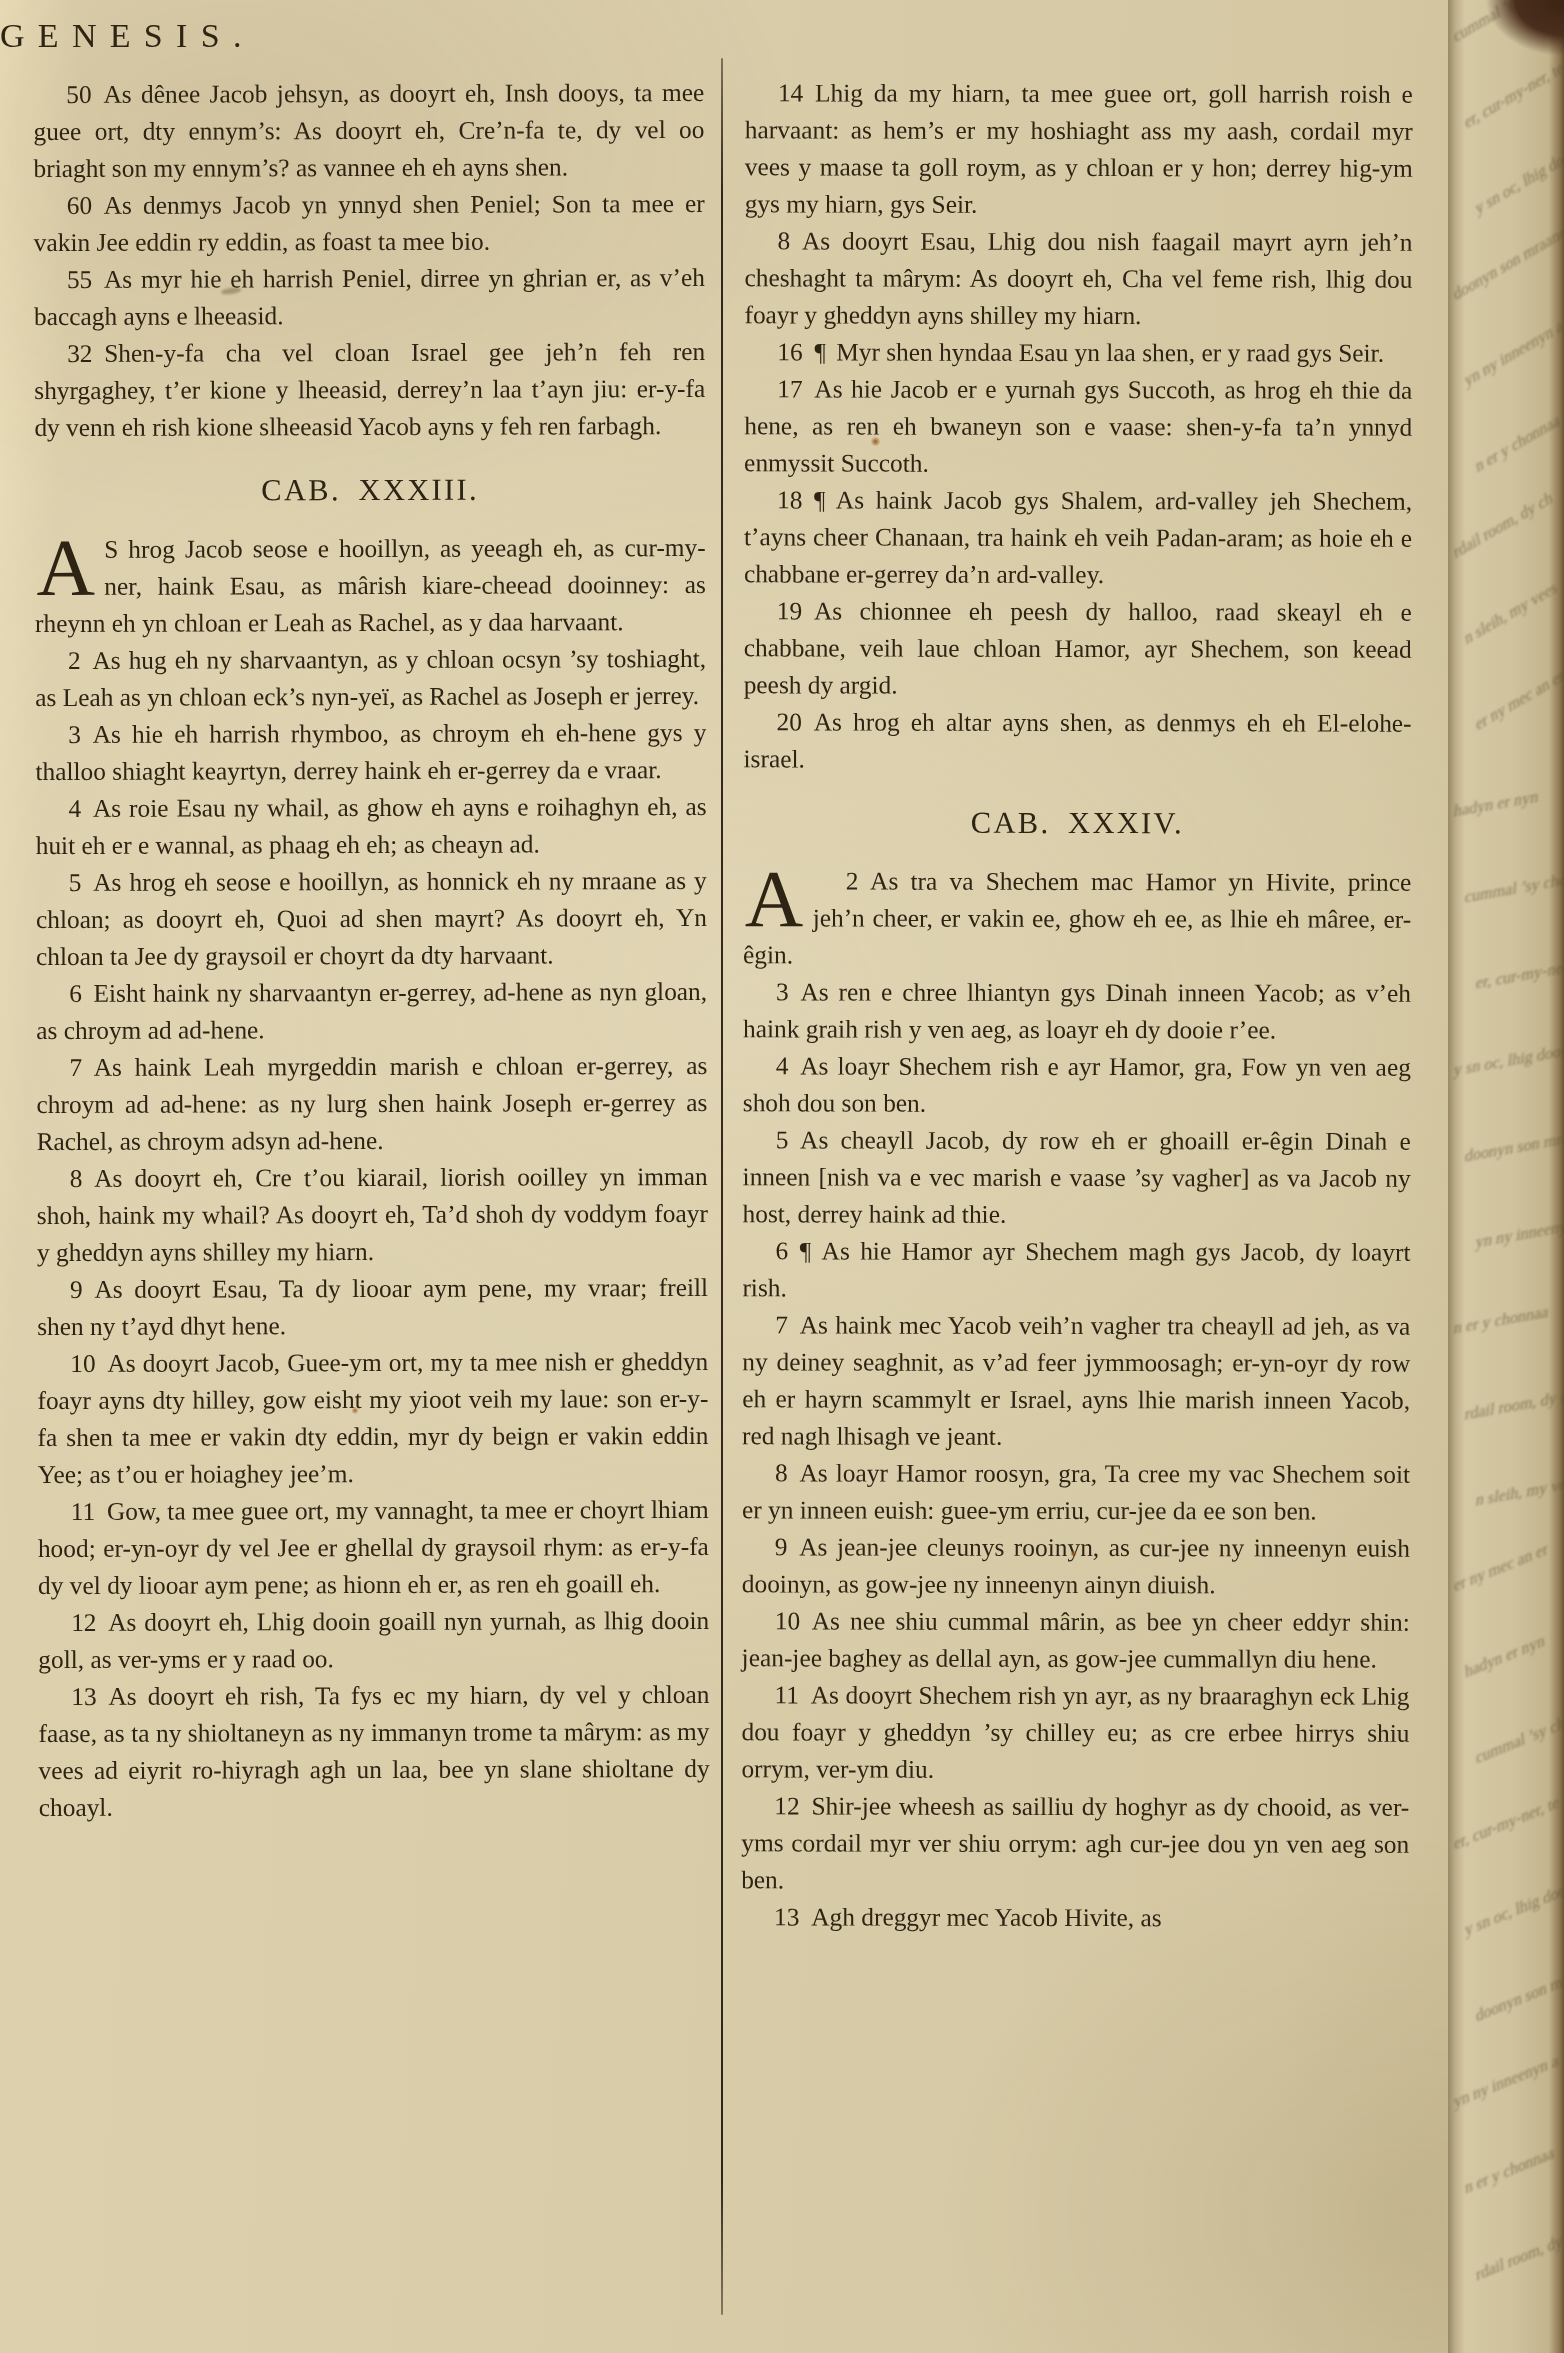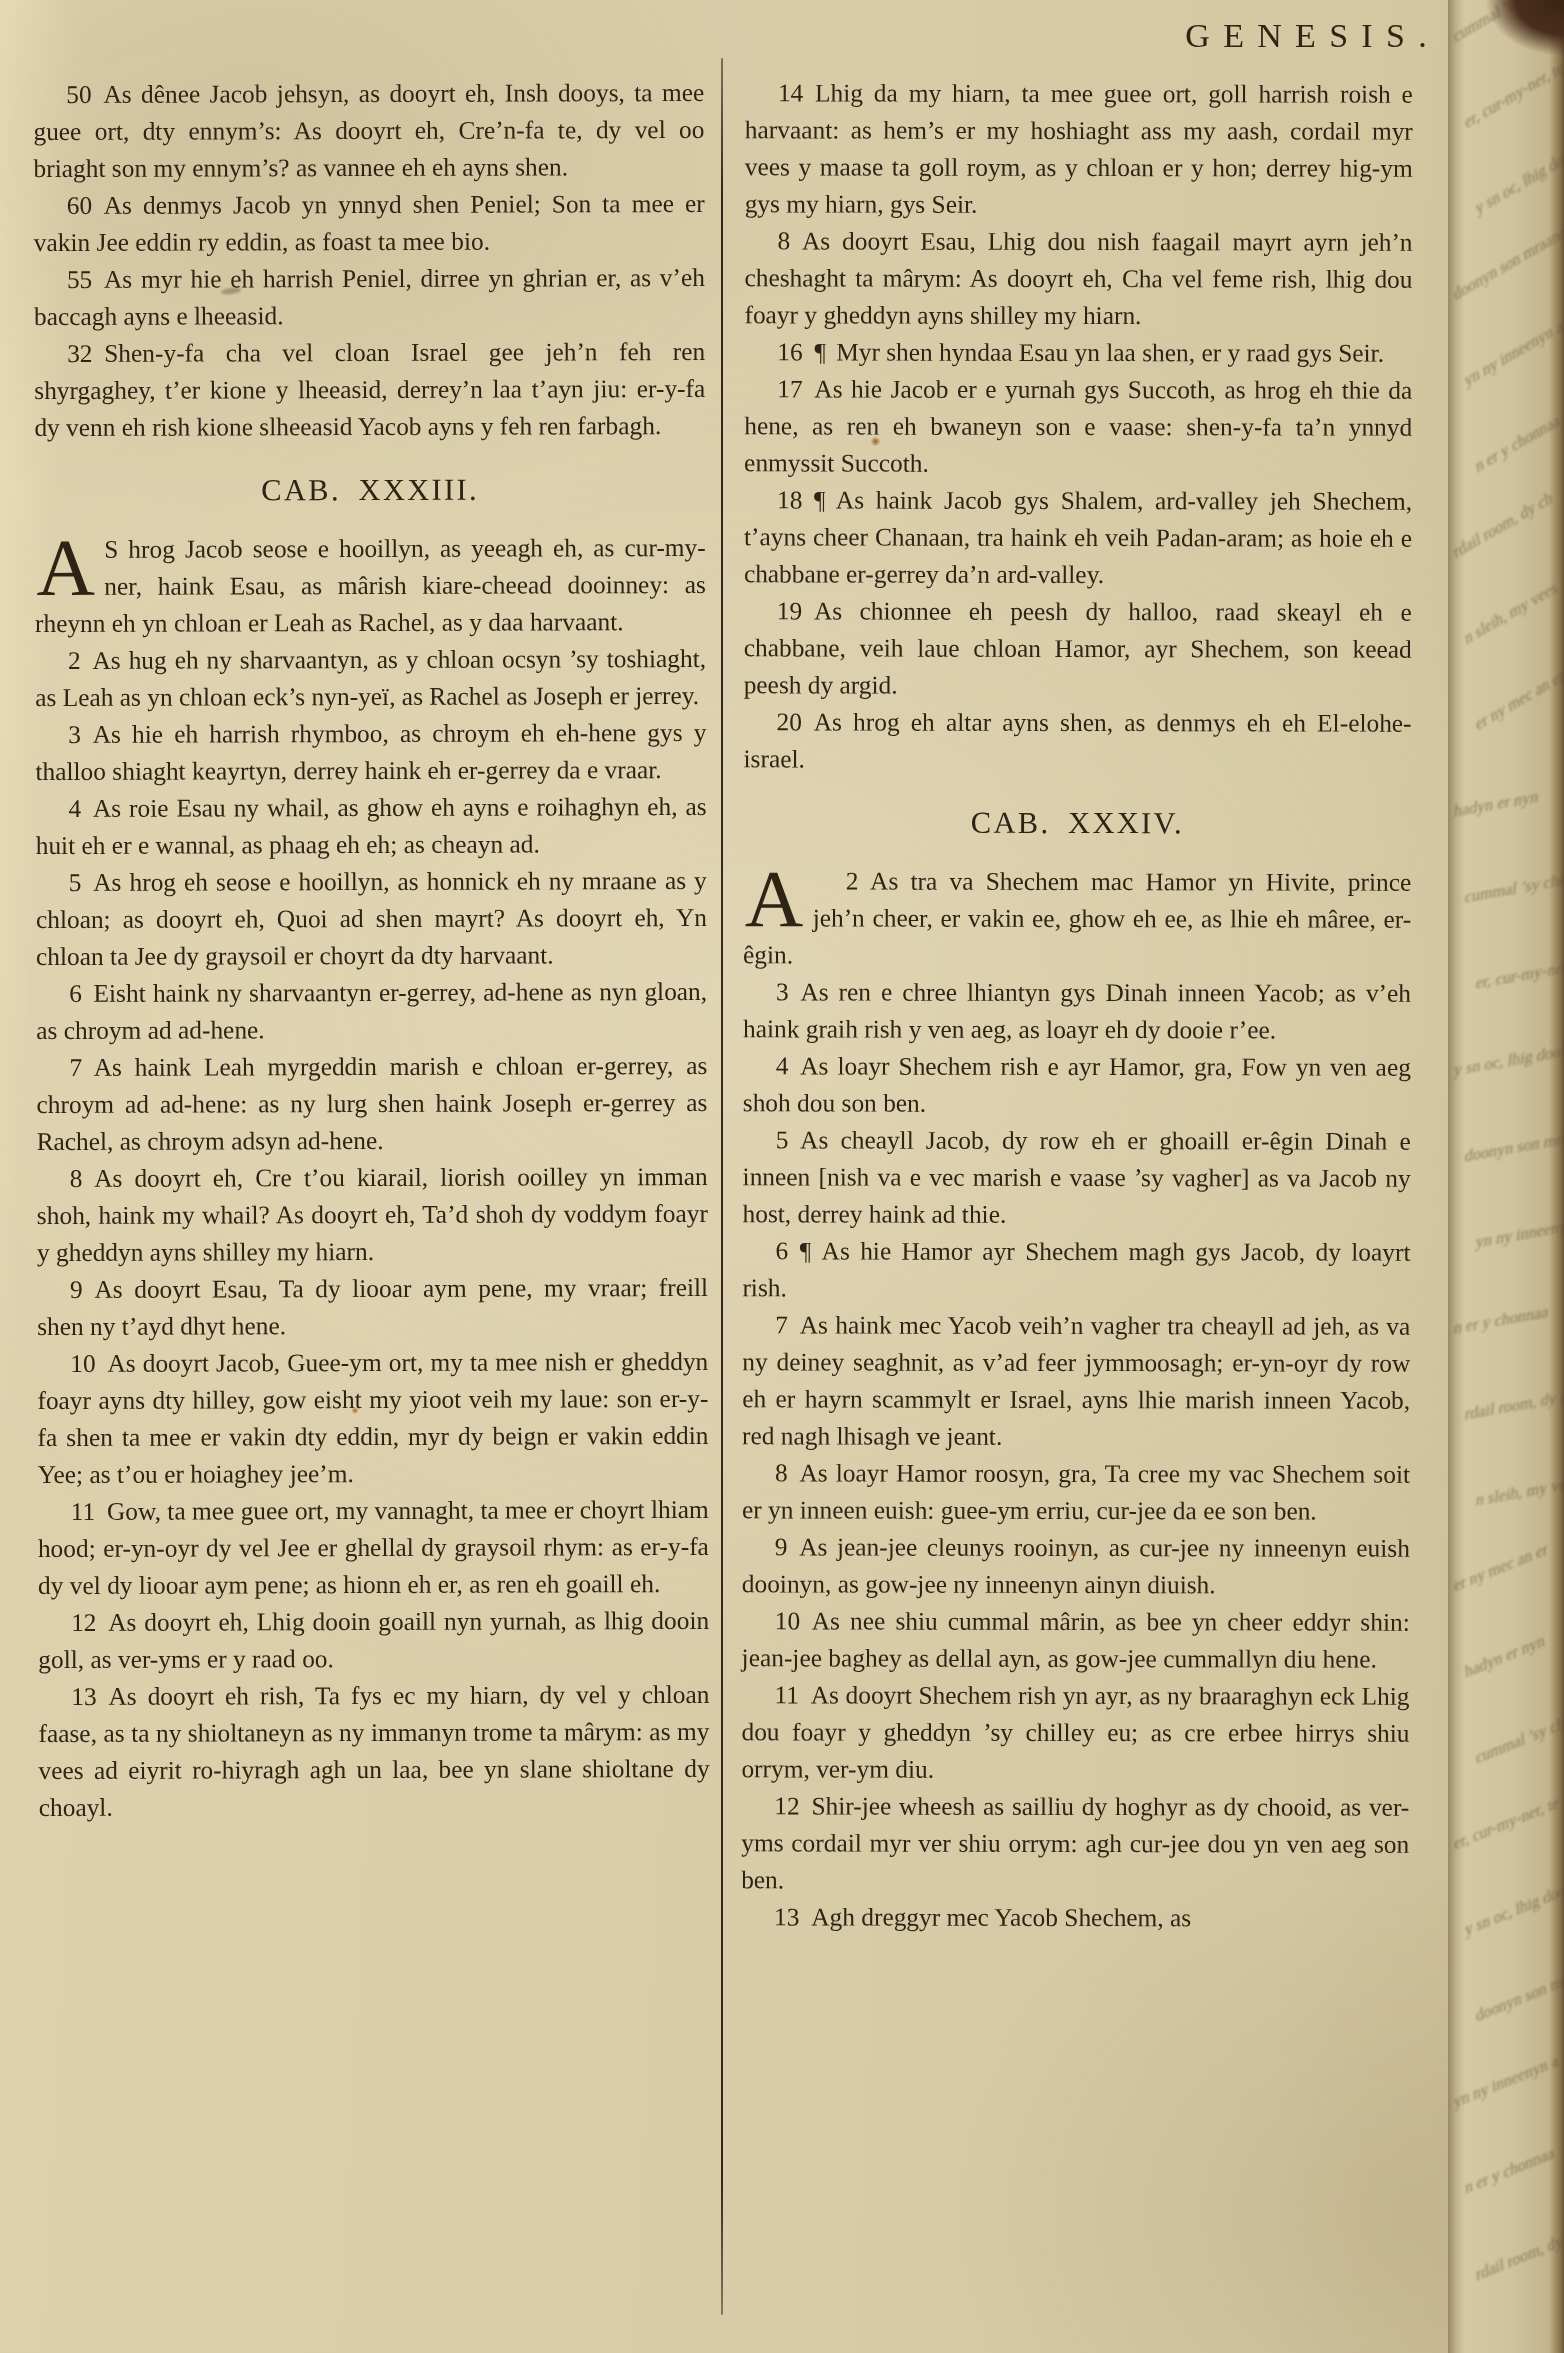--- a/index.html
+++ b/index.html
@@ -9,21 +9,21 @@
     font-family:"Liberation Serif","DejaVu Serif",serif;
     color:#2e2414;
     background:
       radial-gradient(939px 626px at 15% 6%, rgba(110,84,40,0.10), transparent 60%),
       radial-gradient(1330px 1017px at 48% 42%, rgba(255,249,226,0.20), transparent 72%),
       radial-gradient(782px 626px at 90% 94%, rgba(105,82,40,0.12), transparent 60%),
       linear-gradient(93deg,#ecdfba 0%,#ddd0ad 5%,#d9cca9 45%,#d4c7a2 82%,#cabc94 100%);
   }
   .scan-page{position:absolute;inset:0;}
   .page-title{
-    position:absolute;top:17px;left:0;width:1440px;text-align:right;
+    position:absolute;top:17px;left:0;width:1440px;text-align:left;
     font-size:34px;letter-spacing:13.3px;font-weight:400;
   }
   .column{position:absolute;top:75px;text-align:justify;font-size:25.4px;line-height:37px;}
   .column-left{left:36px;width:671px;transform:rotate(-0.18deg);}
   .column-right{left:743px;width:668px;transform:rotate(0.12deg);}
   .column p{margin:0;}
   .verse{text-indent:33px;}
   .vnum{margin-right:11.7px;}
   .pilcrow{margin-right:10.2px;}
   .chapter-heading{
@@ -103,21 +103,21 @@
       <p class="verse"><span class="vnum">3</span><span>As ren e chree lhiantyn gys Dinah inneen Yacob; as v’eh haink graih rish y ven aeg, as loayr eh dy dooie r’ee.</span></p>
       <p class="verse"><span class="vnum">4</span><span>As loayr Shechem rish e ayr Hamor, gra, Fow yn ven aeg shoh dou son ben.</span></p>
       <p class="verse"><span class="vnum">5</span><span>As cheayll Jacob, dy row eh er ghoaill er-êgin Dinah e inneen [nish va e vec marish e vaase ’sy vagher] as va Jacob ny host, derrey haink ad thie.</span></p>
       <p class="verse"><span class="vnum">6</span><span class="pilcrow">¶</span><span>As hie Hamor ayr Shechem magh gys Jacob, dy loayrt rish.</span></p>
       <p class="verse"><span class="vnum">7</span><span>As haink mec Yacob veih’n vagher tra cheayll ad jeh, as va ny deiney seaghnit, as v’ad feer jymmoosagh; er-yn-oyr dy row eh er hayrn scammylt er Israel, ayns lhie marish inneen Yacob, red nagh lhisagh ve jeant.</span></p>
       <p class="verse"><span class="vnum">8</span><span>As loayr Hamor roosyn, gra, Ta cree my vac Shechem soit er yn inneen euish: guee-ym erriu, cur-jee da ee son ben.</span></p>
       <p class="verse"><span class="vnum">9</span><span>As jean-jee cleunys rooinyn, as cur-jee ny inneenyn euish dooinyn, as gow-jee ny inneenyn ainyn diuish.</span></p>
       <p class="verse"><span class="vnum">10</span><span>As nee shiu cummal mârin, as bee yn cheer eddyr shin: jean-jee baghey as dellal ayn, as gow-jee cummallyn diu hene.</span></p>
       <p class="verse"><span class="vnum">11</span><span>As dooyrt Shechem rish yn ayr, as ny braaraghyn eck Lhig dou foayr y gheddyn ’sy chilley eu; as cre erbee hirrys shiu orrym, ver-ym diu.</span></p>
       <p class="verse"><span class="vnum">12</span><span>Shir-jee wheesh as sailliu dy hoghyr as dy chooid, as ver-yms cordail myr ver shiu orrym: agh cur-jee dou yn ven aeg son ben.</span></p>
-      <p class="verse"><span class="vnum">13</span><span>Agh dreggyr mec Yacob Shechem, as</span></p>
+      <p class="verse"><span class="vnum">13</span><span>Agh dreggyr mec Yacob Hivite, as</span></p>
     </div>
   <div class="fore-edge" id="fore-edge">
       <span class="edge-fragment" style="left: 6.3px; top: 27px; transform: rotate(-30deg) skewX(-16deg);">cummal ’sy cheer,</span>
       <span class="edge-fragment" style="left: 17px; top: 113px; transform: rotate(-30deg) skewX(-16deg);">er, cur-my-ner, te</span>
       <span class="edge-fragment" style="left: 28px; top: 199px; transform: rotate(-30deg) skewX(-16deg);">y sn oc, lhig dooin</span>
       <span class="edge-fragment" style="left: 6.3px; top: 285px; transform: rotate(-30deg) skewX(-16deg);">doonyn son mraane</span>
       <span class="edge-fragment" style="left: 17px; top: 371px; transform: rotate(-30deg) skewX(-16deg);">yn ny inneenyn a</span>
       <span class="edge-fragment" style="left: 28px; top: 457px; transform: rotate(-30deg) skewX(-16deg);">n er y chonnaa</span>
       <span class="edge-fragment" style="left: 6.3px; top: 543px; transform: rotate(-30deg) skewX(-16deg);">rdail room, dy ch</span>
       <span class="edge-fragment" style="left: 17px; top: 629px; transform: rotate(-30deg) skewX(-16deg);">n sleih, my vees</span>

